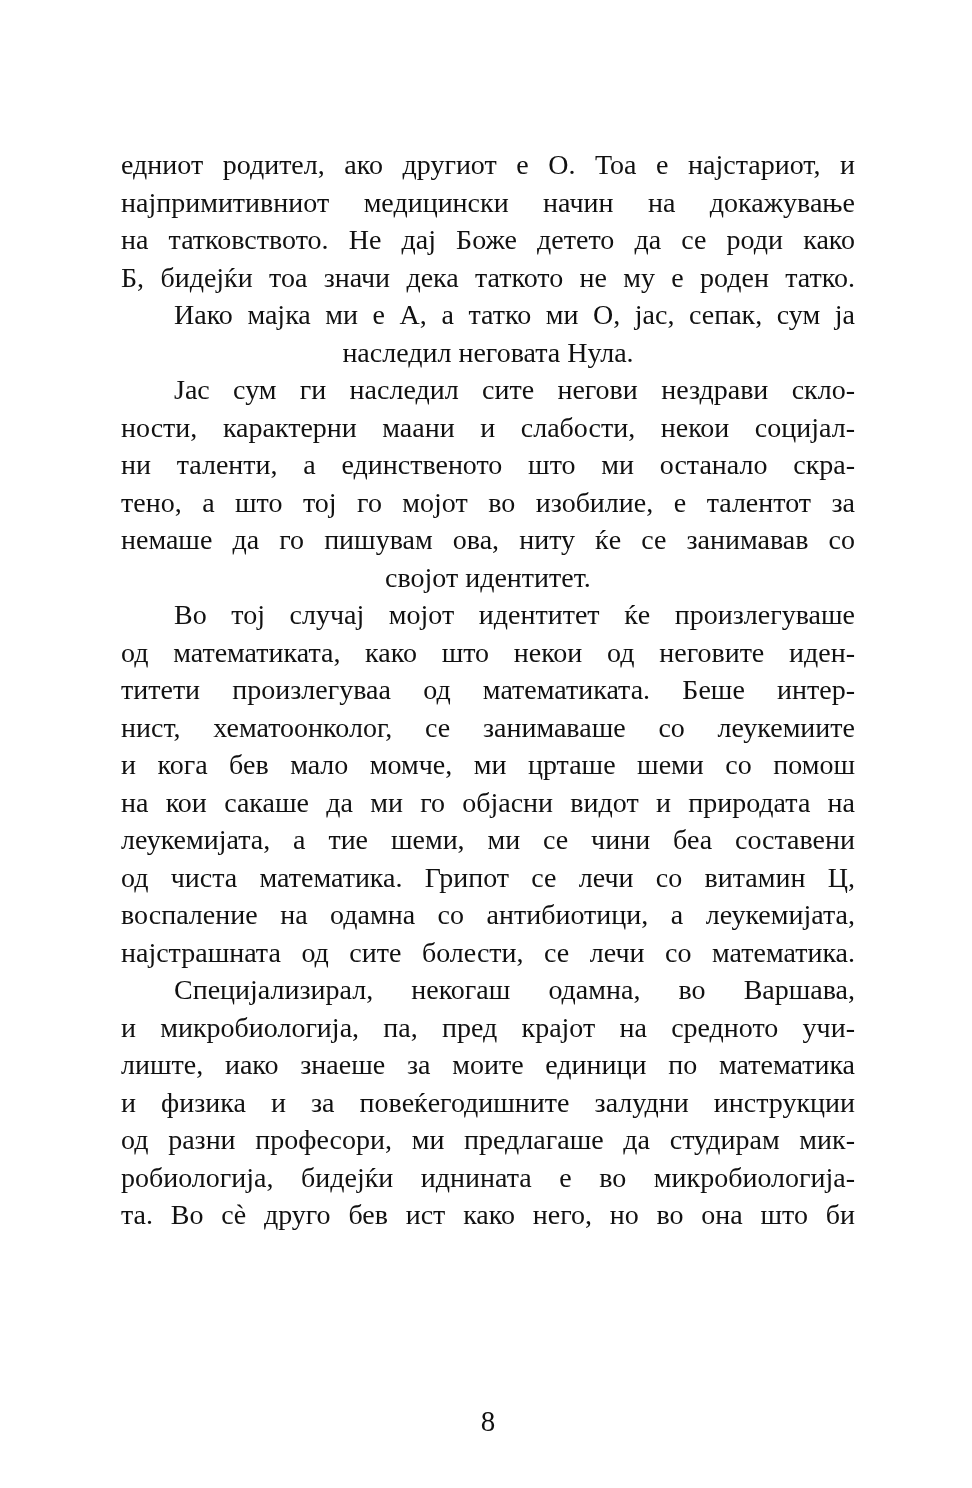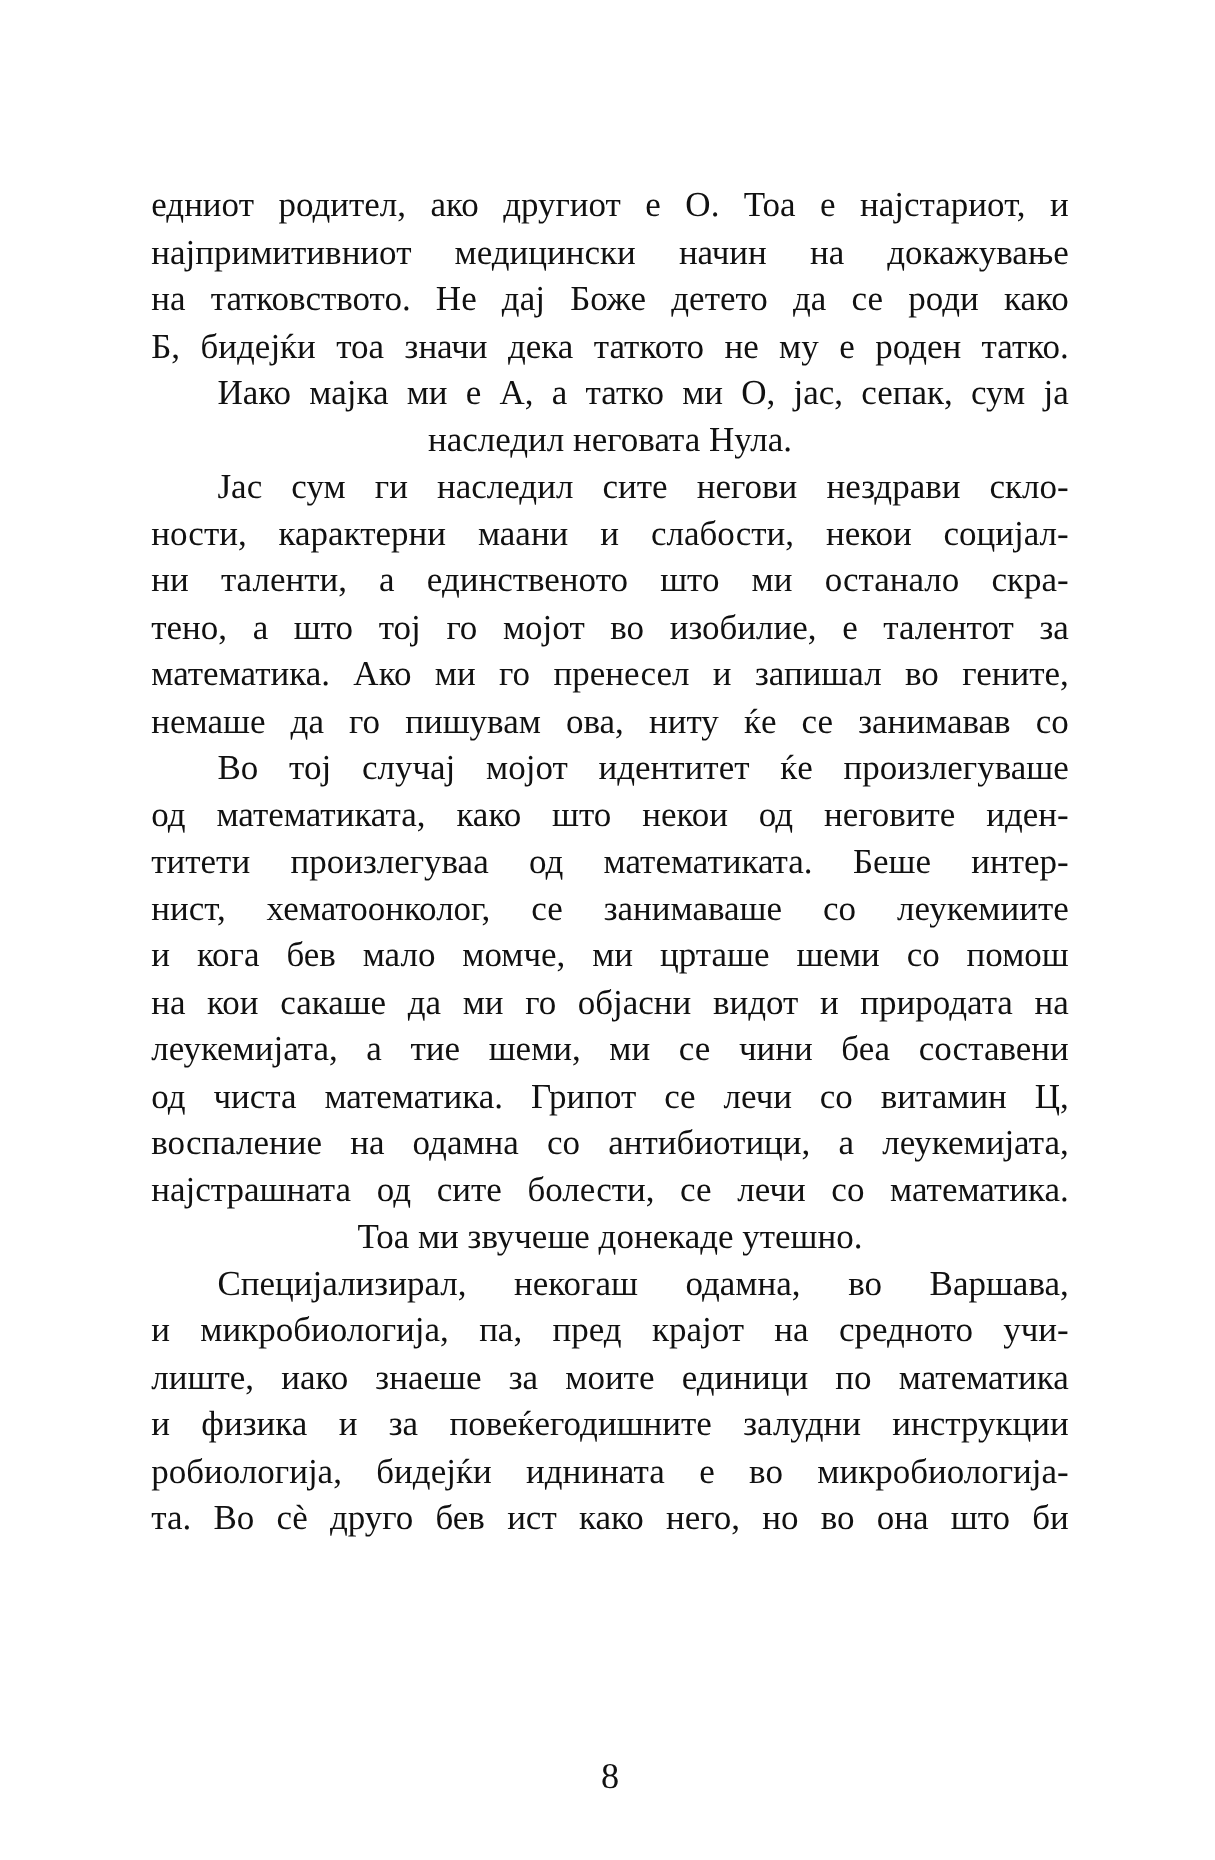--- a/index.html
+++ b/index.html
@@ -58,34 +58,34 @@
       <div class="line fill">едниот родител, ако другиот е О. Тоа е најстариот, и</div>
       <div class="line fill">најпримитивниот медицински начин на докажување</div>
       <div class="line fill">на татковството. Не дај Боже детето да се роди како</div>
       <div class="line fill">Б, бидејќи тоа значи дека таткото не му е роден татко.</div>
       <div class="line fill indent">Иако мајка ми е А, а татко ми О, јас, сепак, сум ја</div>
       <div class="line">наследил неговата Нула.</div>
       <div class="line fill indent">Јас сум ги наследил сите негови нездрави скло-</div>
       <div class="line fill">ности, карактерни маани и слабости, некои социјал-</div>
       <div class="line fill">ни таленти, а единственото што ми останало скра-</div>
       <div class="line fill">тено, а што тој го мојот во изобилие, е талентот за</div>
-      <div class="line fill">математика. Ако ми го пренесел и запишал во гените,</div>
       <div class="line fill">немаше да го пишувам ова, ниту ќе се занимавав со</div>
+      <div class="line">својот идентитет.</div>
       <div class="line fill indent">Во тој случај мојот идентитет ќе произлегуваше</div>
       <div class="line fill">од математиката, како што некои од неговите иден-</div>
       <div class="line fill">титети произлегуваа од математиката. Беше интер-</div>
       <div class="line fill">нист, хематоонколог, се занимаваше со леукемиите</div>
       <div class="line fill">и кога бев мало момче, ми црташе шеми со помош</div>
       <div class="line fill">на кои сакаше да ми го објасни видот и природата на</div>
       <div class="line fill">леукемијата, а тие шеми, ми се чини беа составени</div>
       <div class="line fill">од чиста математика. Грипот се лечи со витамин Ц,</div>
       <div class="line fill">воспаление на одамна со антибиотици, а леукемијата,</div>
       <div class="line fill">најстрашната од сите болести, се лечи со математика.</div>
-      <div class="line">Тоа ми звучеше донекаде утешно.</div>
       <div class="line fill indent">Специјализирал, некогаш одамна, во Варшава,</div>
       <div class="line fill">и микробиологија, па, пред крајот на средното учи-</div>
       <div class="line fill">лиште, иако знаеше за моите единици по математика</div>
       <div class="line fill">и физика и за повеќегодишните залудни инструкции</div>
+      <div class="line fill">од разни професори, ми предлагаше да студирам мик-</div>
       <div class="line fill">робиологија, бидејќи иднината е во микробиологија-</div>
       <div class="line fill">та. Во сѐ друго бев ист како него, но во она што би</div>
     </main>
   <div class="page-number">8</div>
 </div>
 
 </body></html>

